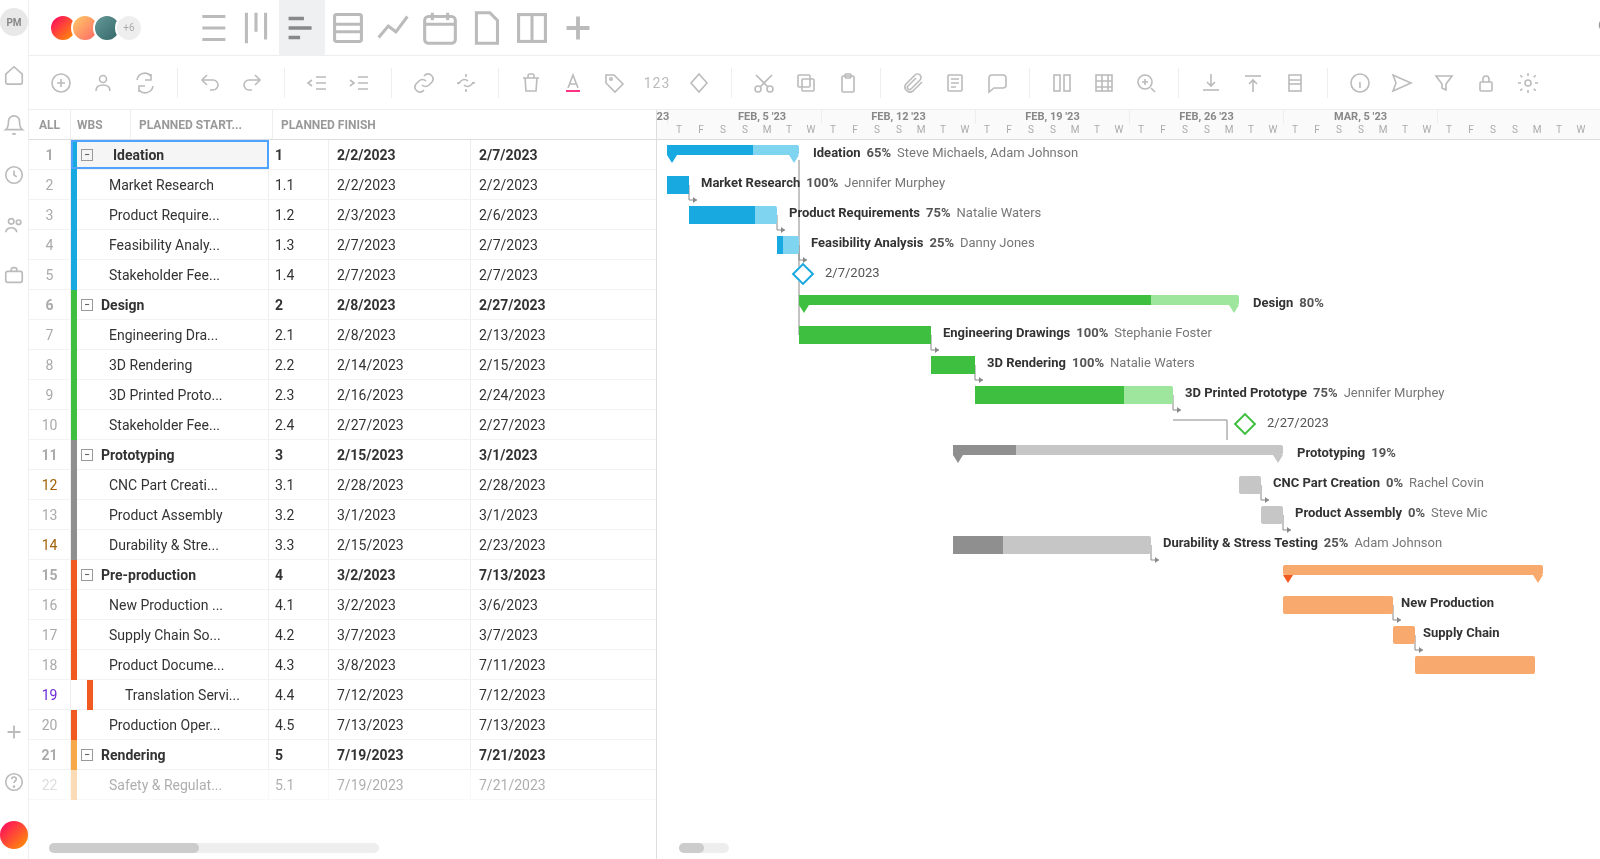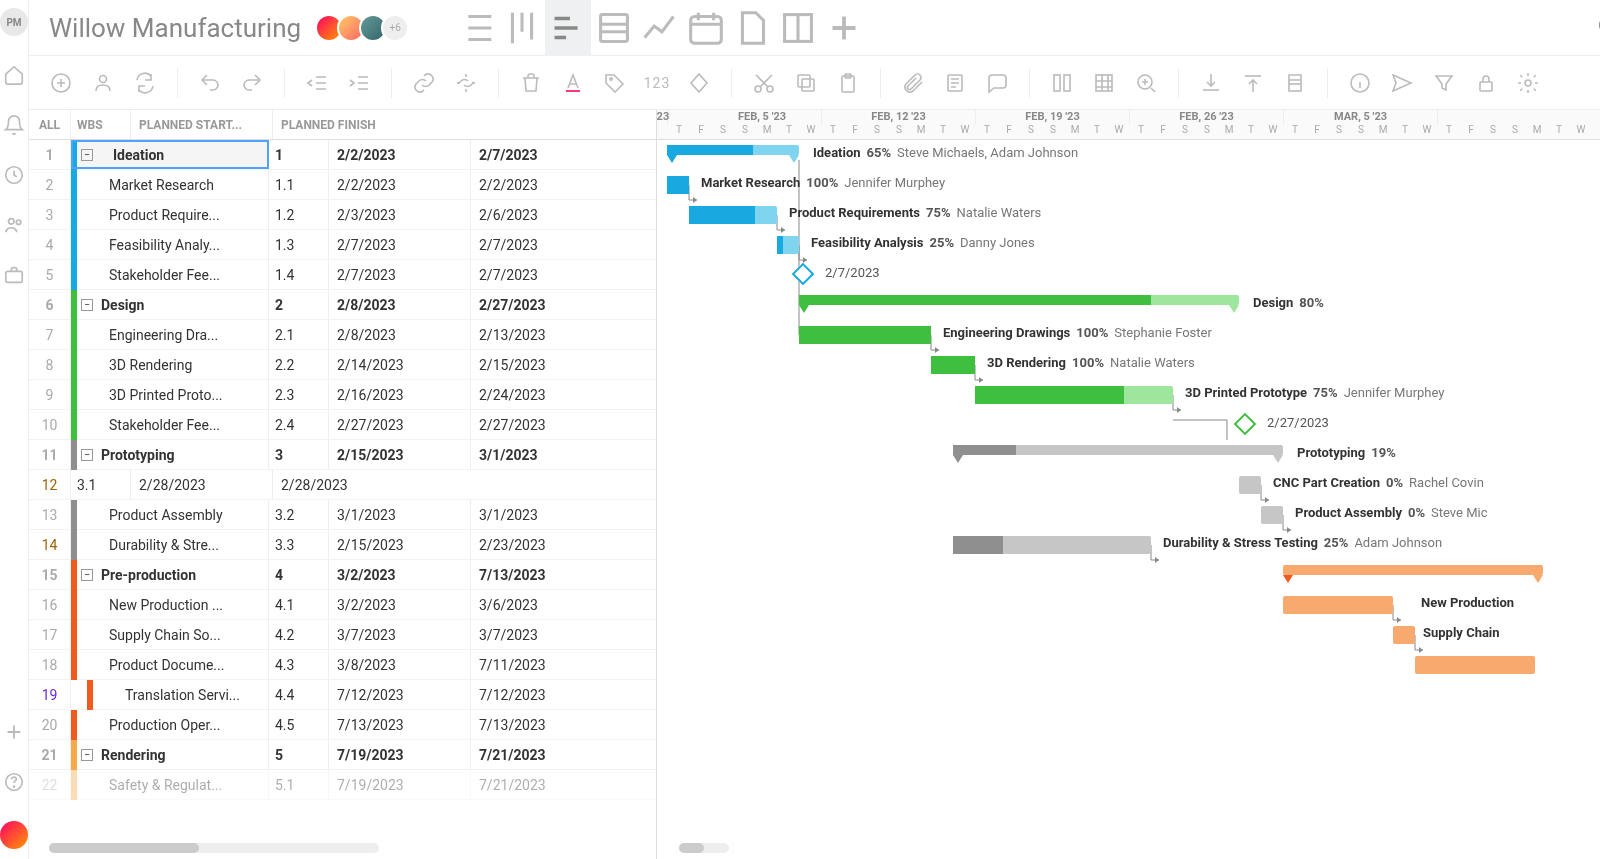--- a/index.html
+++ b/index.html
@@ -111,21 +111,20 @@
           <circle cx="12" cy="12" r="9"></circle>
           <path d="M9.5 9a2.5 2.5 0 115 0c0 1.5-2.5 2-2.5 4"></path>
           <circle cx="12" cy="17" r="0.6" fill="currentColor"></circle>
         </svg>
       </div>
     <div class="avatar"></div>
   </div>
 
   <div class="main">
     <div class="topbar">
-      <div class="title">Willow Manufacturing</div>
       <div class="ppl">
         <div class="a a1"></div>
         <div class="a a2"></div>
         <div class="a a3"></div>
         <div class="a more">+6</div>
       </div>
       <div class="views">
         <div class="vbtn">
             <svg viewBox="0 0 24 24" stroke="currentColor" fill="none" stroke-width="1.6">
               <path d="M8 6h12M8 12h12M8 18h12M4 6h.01M4 12h.01M4 18h.01"></path>
@@ -525,20 +524,28 @@
         <span style="width:0px;flex-shrink:0"></span>
         <span class="tlabel">Prototyping</span>
       </div>
     </div>
     <div class="col-sm">3</div>
     <div class="col-dt">2/15/2023</div>
     <div class="col-dt" style="border-right:none">3/1/2023</div>
             </div>
             <div class="grow">
     <div class="col-n" style="color:#a16207">12</div>
+    <div class="col-name" style="padding-left:0">
+      <div class="tname">
+        <div class="bar" style="background:#8f8f8f"></div>
+
+        <span style="width:24px;flex-shrink:0"></span>
+        <span class="tlabel">CNC Part Creati...</span>
+      </div>
+    </div>
     <div class="col-sm">3.1</div>
     <div class="col-dt">2/28/2023</div>
     <div class="col-dt" style="border-right:none">2/28/2023</div>
             </div>
             <div class="grow">
     <div class="col-n" style="color:#aaa">13</div>
     <div class="col-name" style="padding-left:0">
       <div class="tname">
         <div class="bar" style="background:#8f8f8f"></div>
 
@@ -870,21 +877,21 @@
                 <span class="as">Adam Johnson</span>
               </div>
               <div class="gbar summary" style="left: 626px; top: 425px; width: 260px; background: rgb(247, 169, 110);">
                 <div class="prog" style="width: 0%; background: rgb(240, 90, 30);"></div>
               </div>
               <div style="position: absolute; left: 626px; top: 425px; width: 0px; height: 0px; border-left: 5px solid transparent; border-right: 5px solid transparent; border-top: 8px solid rgb(240, 90, 30); transform: translateY(10px);"></div>
               <div style="position: absolute; left: 876px; top: 425px; width: 0px; height: 0px; border-left: 5px solid transparent; border-right: 5px solid transparent; border-top: 8px solid rgb(247, 169, 110); transform: translateY(10px);"></div>
               <div class="gbar" style="left: 626px; top: 456px; width: 110px; background: rgb(247, 169, 110);">
                 <div class="prog" style="width: 0%; background: rgb(240, 90, 30);"></div>
               </div>
-              <div class="glabel" style="left: 744px; top: 455px; margin-left: 20px;">
+              <div class="glabel" style="left: 744px; top: 455px;">
                 <span class="tn">New Production</span>
               </div>
               <div class="gbar" style="left: 736px; top: 486px; width: 22px; background: rgb(247, 169, 110);">
                 <div class="prog" style="width: 0%; background: rgb(240, 90, 30);"></div>
               </div>
               <div class="glabel" style="left: 766px; top: 485px;">
                 <span class="tn">Supply Chain</span>
               </div>
               <div class="gbar" style="left: 758px; top: 516px; width: 120px; background: rgb(247, 169, 110);">
                 <div class="prog" style="width: 0%; background: rgb(240, 90, 30);"></div>

